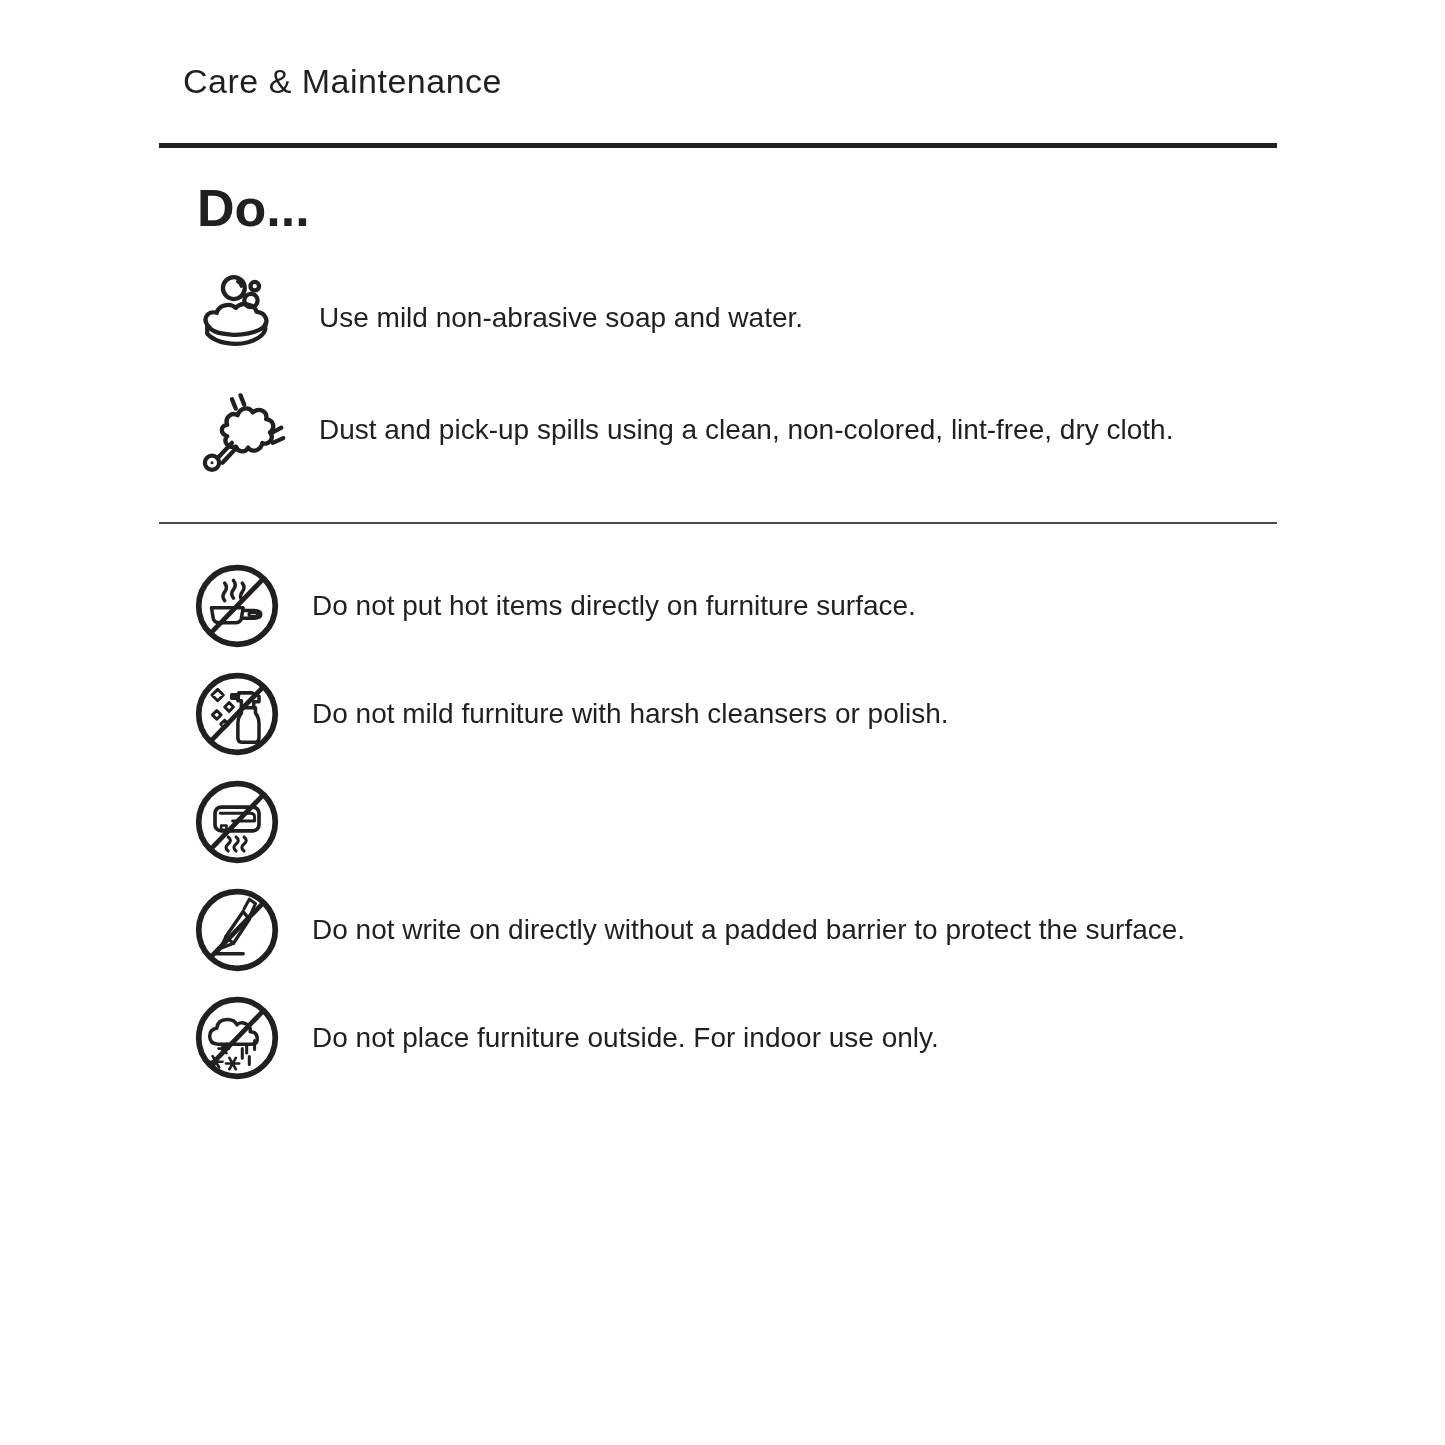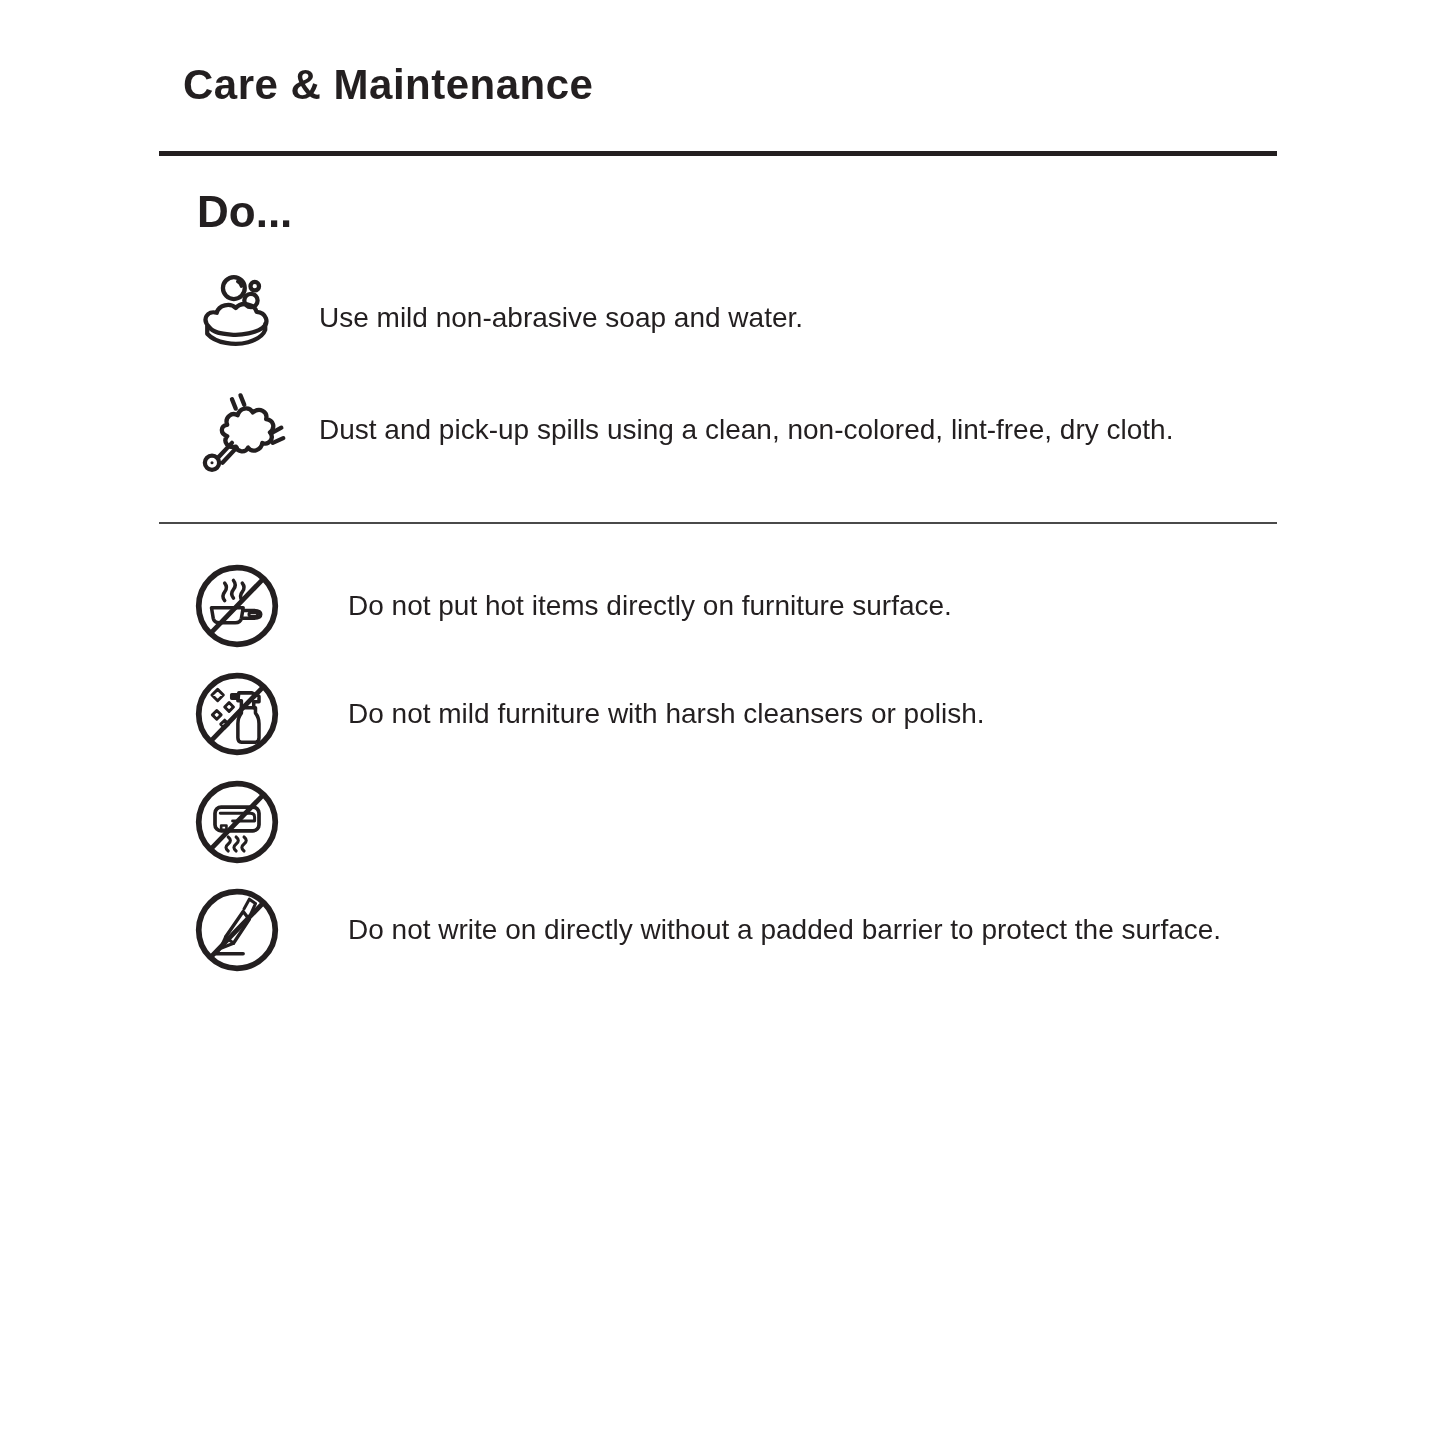--- a/index.html
+++ b/index.html
@@ -6,39 +6,39 @@
   body {
     width:1445px; height:1445px;
     background: var(--background, #ffffff);
     font-family: "Liberation Sans", sans-serif;
     color: var(--ink, #231f20);
     overflow:hidden;
   }
   .content { padding-left:159px; width:1118px; }
   .page-title {
     margin:64px 0 8px 24px;
-    font-size:42px; font-weight:bold; line-height:1;
+    font-size:34px; font-weight:normal; line-height:1;
     letter-spacing:0.5px;
   }
   .rule-thick {
     margin-top:45px; height:5px; width:1118px;
     background: var(--ink, #231f20); border:none;
   }
   .rule-thin {
     margin-top:36px; height:2px; width:1118px;
     background: var(--rule_thin, #4a4a4a); border:none;
   }
   .section-heading {
     margin:34px 0 0 38px;
-    font-size:44px; font-weight:bold; line-height:1;
+    font-size:52px; font-weight:bold; line-height:1;
   }
   .rows { margin-top:28px; }
   .row { display:flex; align-items:center; margin-left:34px; }
   .do-row { height:112px; }
-  .dont-row { height:108px;gap:36px; }
+  .dont-row { height:108px; }
   .icon { flex:0 0 auto; color: var(--ink, #231f20); }
   .do-icon { width:95px; height:95px; }
   .dont-icon { width:88px; height:88px; }
   .icon svg { width:100%; height:100%; display:block; }
   .row-text { margin-left:31px; font-size:28px; line-height:1.2; }
 </style>
 </head>
 <body>
 
 <div class="content">
@@ -147,16 +147,32 @@
             <path stroke-width="3.5" d="M31 71 L37 58 L46 65 Z M31 71 L27 76"></path>
             <path stroke-width="3.8" d="M37 58 L57 29 M46 65 L64 38 M57 29 L64 38"></path>
             <path stroke-width="3.5" d="M58 26 L64 15 L71 20 L66 31"></path>
             <path stroke-width="5.5" d="M79 20 L21 80"></path>
           </g>
         </svg>
       </span>
       <span class="row-text">Do not write on directly without a padded barrier to protect the surface.</span>
     </div>
 
+    <div class="row dont-row">
+      <span class="icon dont-icon">
+        <svg viewBox="0 0 100 100" xmlns="http://www.w3.org/2000/svg">
+          <g fill="none" stroke="currentColor" stroke-linecap="round" stroke-linejoin="round">
+            <circle cx="50" cy="50" r="43.5" stroke-width="6.5"></circle>
+            <path stroke-width="4" d="M29 57 H66 Q73 57 73 51 Q73 43 65 43 Q66 37 60 34 Q54 31 50 35 Q47 29 39 29 Q28 29 27 39 Q19 40 19 48 Q19 57 29 57 Z"></path>
+            <path stroke-width="3" d="M29 62 H41 M32 56.8 L38 67.2 M38 56.8 L32 67.2"></path>
+            <path stroke-width="3" d="M18.5 77 H33.5 M22.3 70.5 L29.7 83.5 M29.7 70.5 L22.3 83.5"></path>
+            <path stroke-width="3" d="M37.5 79 H52.5 M41.3 72.5 L48.7 85.5 M48.7 72.5 L41.3 85.5"></path>
+            <path stroke-width="3.5" d="M56 62 V73 M61 58 V67 M64 71 V80 M70 53 V63"></path>
+            <path stroke-width="5.5" d="M79 20 L21 80"></path>
+          </g>
+        </svg>
+      </span>
+      <span class="row-text">Do not place furniture outside. For indoor use only.</span>
+    </div>
 
   </div>
 
 </div>
 
 </body></html>

